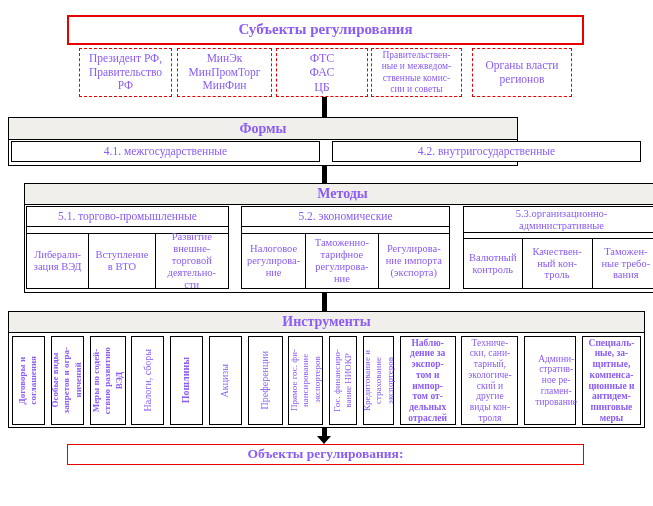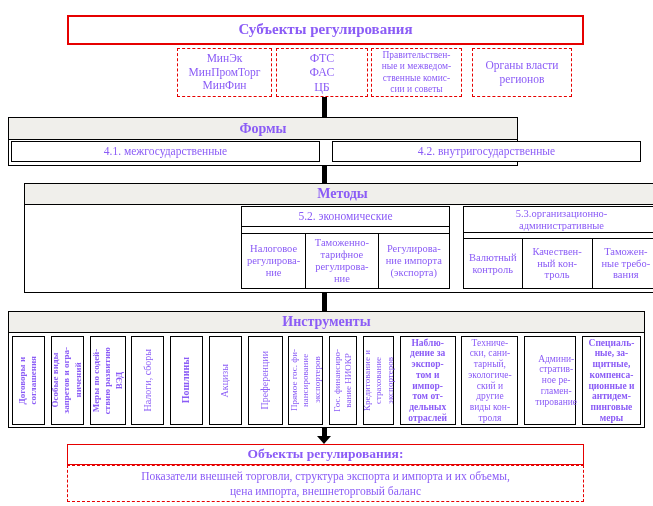--- a/index.html
+++ b/index.html
@@ -81,20 +81,23 @@
 <div id="canvas">
 
   <div class="conn" style="left:322px; top:97px; height:20px;"></div>
   <div class="conn" style="left:322px; top:141px; height:42px;"></div>
   <div class="conn" style="left:322px; top:292px; height:19px;"></div>
   <div class="conn" style="left:322px; top:428px; height:9px;"></div>
   <div class="arrow-head" style="left:317px; top:436px;"></div>
 
   <div class="abs red-solid" style="left:67px; top:15px; width:517px; height:30px; text-align:center; font-weight:bold; font-size:15px; line-height:25px;">Субъекты регулирования</div>
 
+  <div class="abs red-dashed subj-box center-flex pre" style="left:79px;  width:93px;">Президент РФ,
+Правительство
+РФ</div>
   <div class="abs red-dashed subj-box center-flex pre" style="left:177px; width:95px;">МинЭк
 МинПромТорг
 МинФин</div>
   <div class="abs red-dashed subj-box center-flex pre" style="left:276px; width:92px; font-size:12px;">ФТС
 ФАС
 ЦБ</div>
   <div class="abs red-dashed subj-box center-flex pre" style="left:371px; width:91px; font-size:9.5px;">Правительствен-
 ные и межведом-
 ственные комис-
 сии и советы</div>
@@ -103,20 +106,34 @@
 
   <div class="section" style="left:8px; top:117px; width:510px; height:49px;">
     <div class="sec-head">Формы</div>
     <div class="form-box" style="left:2px;   width:309px;">4.1. межгосударственные</div>
     <div class="form-box" style="left:323px; width:309px;">4.2. внутригосударственные</div>
   </div>
 
   <div class="section" style="left:24px; top:183px; width:637px; height:110px;">
     <div class="sec-head" style="height:21px; line-height:20px;">Методы</div>
 
+    <div class="group" style="left:1px; width:203px;">
+      <div class="group-head">5.1. торгово-промышленные</div>
+      <div class="cells t26">
+        <div class="cell pre" style="flex-basis:31%;">Либерали-
+зация ВЭД</div>
+        <div class="cell pre" style="flex-basis:33%;">Вступление
+в ВТО</div>
+        <div class="cell pre" style="flex-basis:36%;">Развитие
+внешне-
+торговой
+деятельно-
+сти</div>
+      </div>
+    </div>
 
     <div class="group" style="left:216px; width:209px;">
       <div class="group-head">5.2. экономические</div>
       <div class="cells t26">
         <div class="cell pre" style="flex-basis:31%;">Налоговое
 регулирова-
 ние</div>
         <div class="cell pre" style="flex-basis:35%;">Таможенно-
 тарифное
 регулирова-
@@ -220,16 +237,14 @@
 компенса-
 ционные и
 антидем-
 пинговые
 меры</span>
         </div>
     </div>
   </div>
 
   <div class="abs red-solid-thin" style="left:67px; top:444px; width:517px; height:21px; text-align:center; font-weight:bold; font-size:13.5px; line-height:18px;">Объекты регулирования:</div>
-  <div class="abs red-dashed center-flex pre" style="left:67px; top:465px; width:517px; height:37px; font-size:11.5px; line-height:1.3;">Показатели внешней торговли, структура экспорта и импорта и их объемы,
-цена импорта, внешнеторговый баланс</div>
 
 </div>
 
 </body></html>

